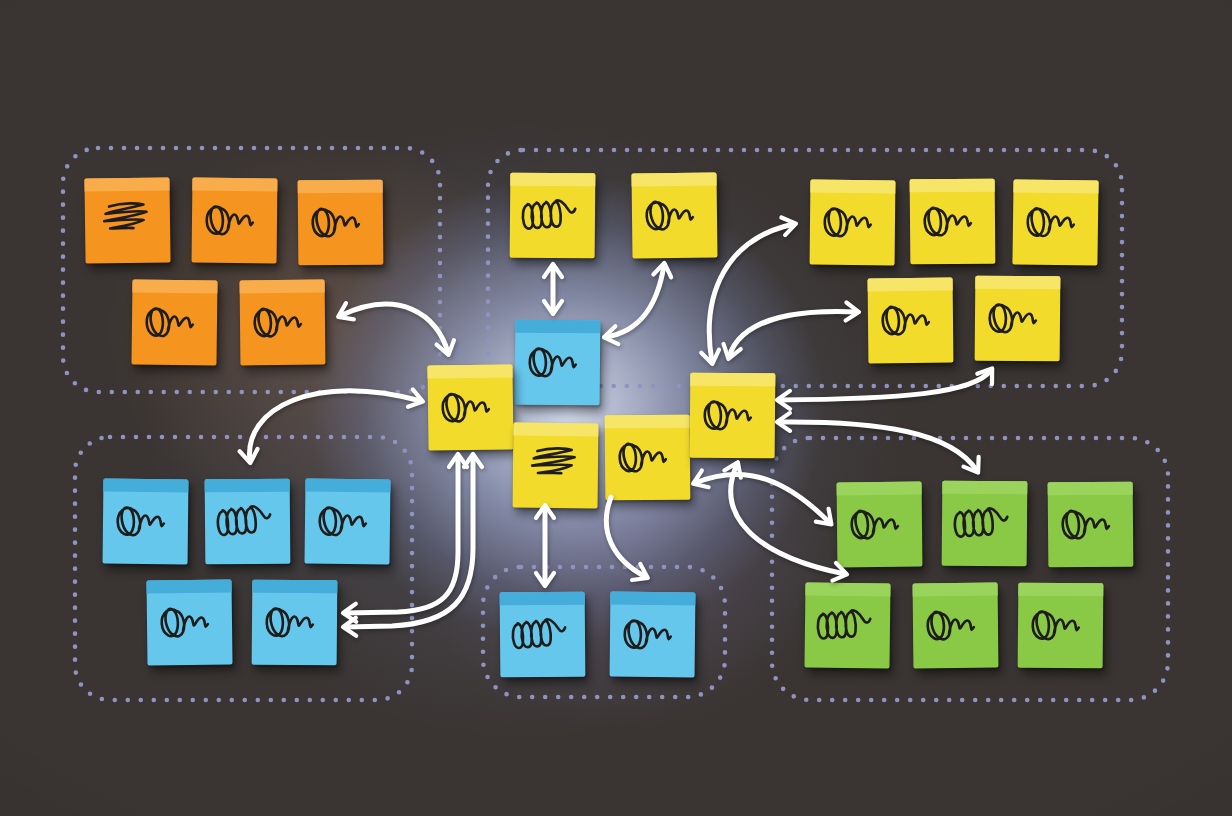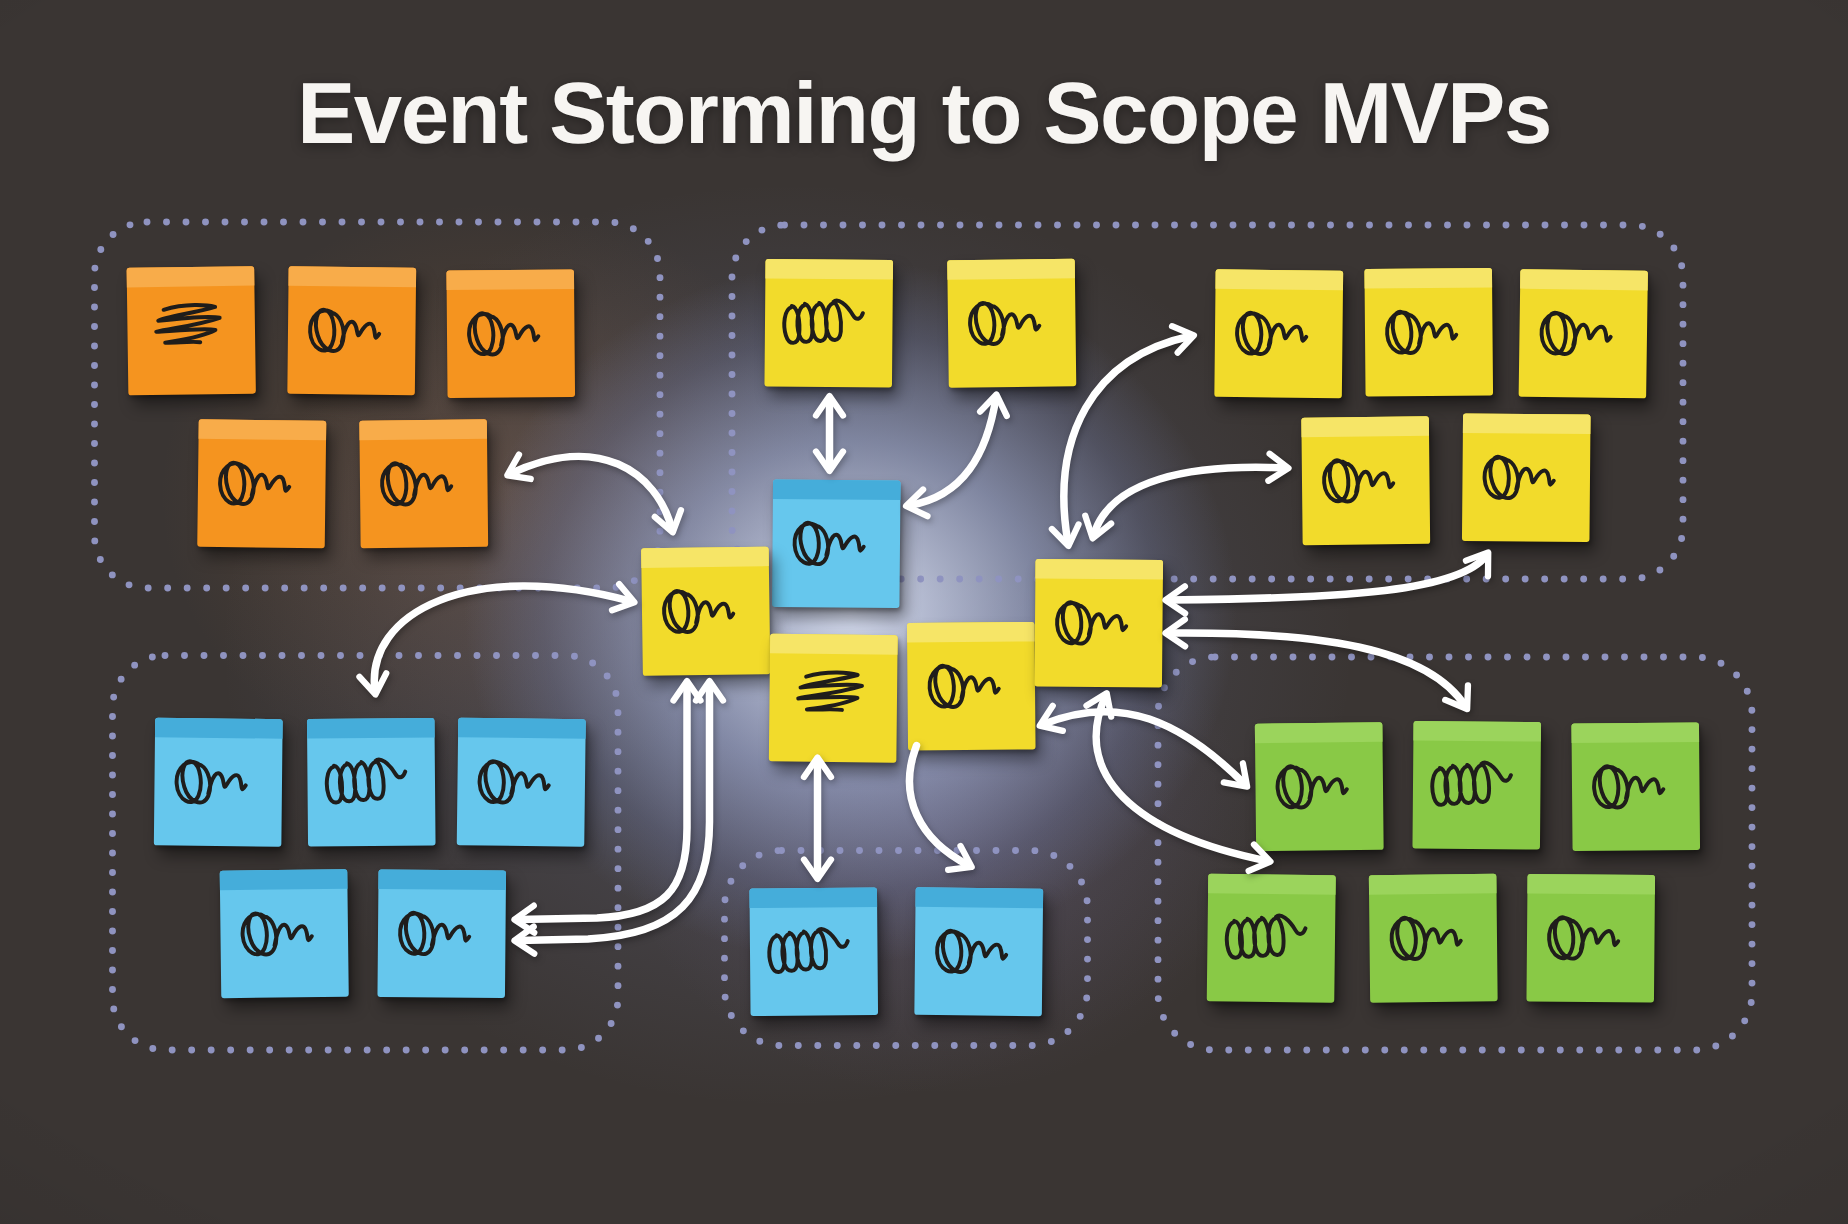--- a/index.html
+++ b/index.html
@@ -50,21 +50,20 @@
     <symbol id="scr-coil" viewBox="0 0 100 64">
       <path d="M16,17 C9,19 8,34 11,43 C14,52 22,52 23,42 C24,31 22,17 16,16 M28,15 C21,17 20,33 23,42 C26,51 34,51 35,41 C36,30 34,16 28,14 M41,14 C34,16 33,32 36,41 C39,50 47,50 48,40 C49,29 46,15 41,13 M54,13 C47,15 46,31 49,40 C52,49 60,49 61,39 C62,28 59,14 54,12 C58,8 66,14 72,24 C75,29 79,28 81,22"></path>
     </symbol>
     <symbol id="scr-zigzag" viewBox="0 0 100 64">
       <path d="M25,12 C45,6 65,8 72,10 C50,16 28,18 20,22 C40,20 68,18 76,20 C55,27 30,29 18,32 C38,31 62,29 72,31 C58,38 38,40 26,42 C40,42 52,41 58,42"></path>
     </symbol>
   </defs>
 </svg>
 
 <div id="board">
-  <div id="title">Event Storming to Scope MVPs</div>
 
   <svg id="borders-layer" class="layer" xmlns="http://www.w3.org/2000/svg">
       <rect x="63" y="148" width="377" height="244" rx="35" class="group-border"></rect>
       <rect x="488" y="150" width="634" height="236" rx="35" class="group-border"></rect>
       <rect x="75" y="437" width="337" height="263" rx="35" class="group-border"></rect>
       <rect x="483" y="567" width="242" height="130" rx="38" class="group-border"></rect>
       <rect x="772" y="438" width="396" height="262" rx="38" class="group-border"></rect>
     </svg>
 
   <div id="notes-layer">

